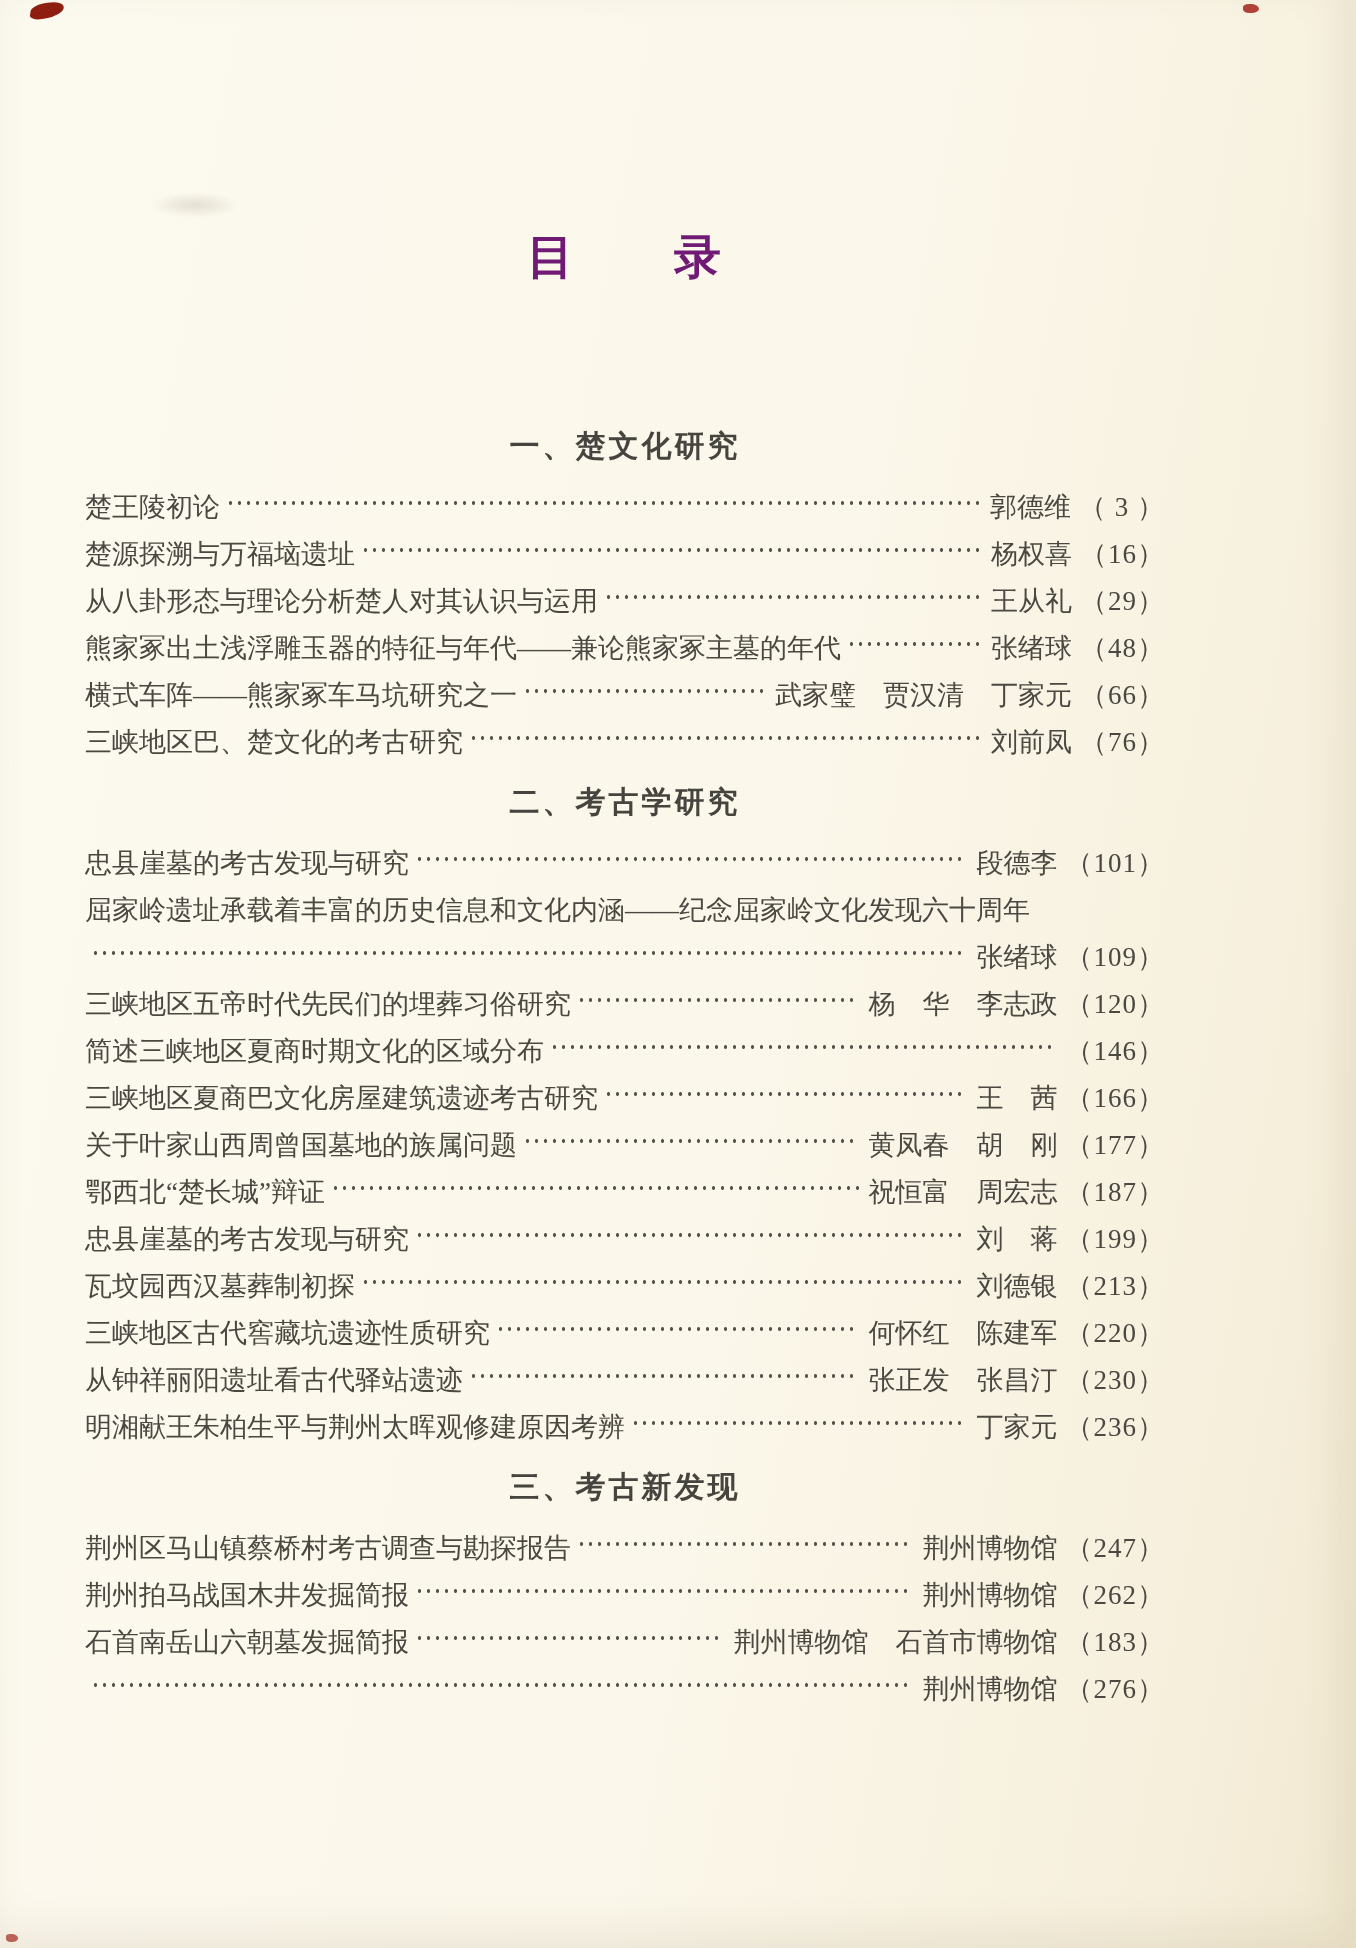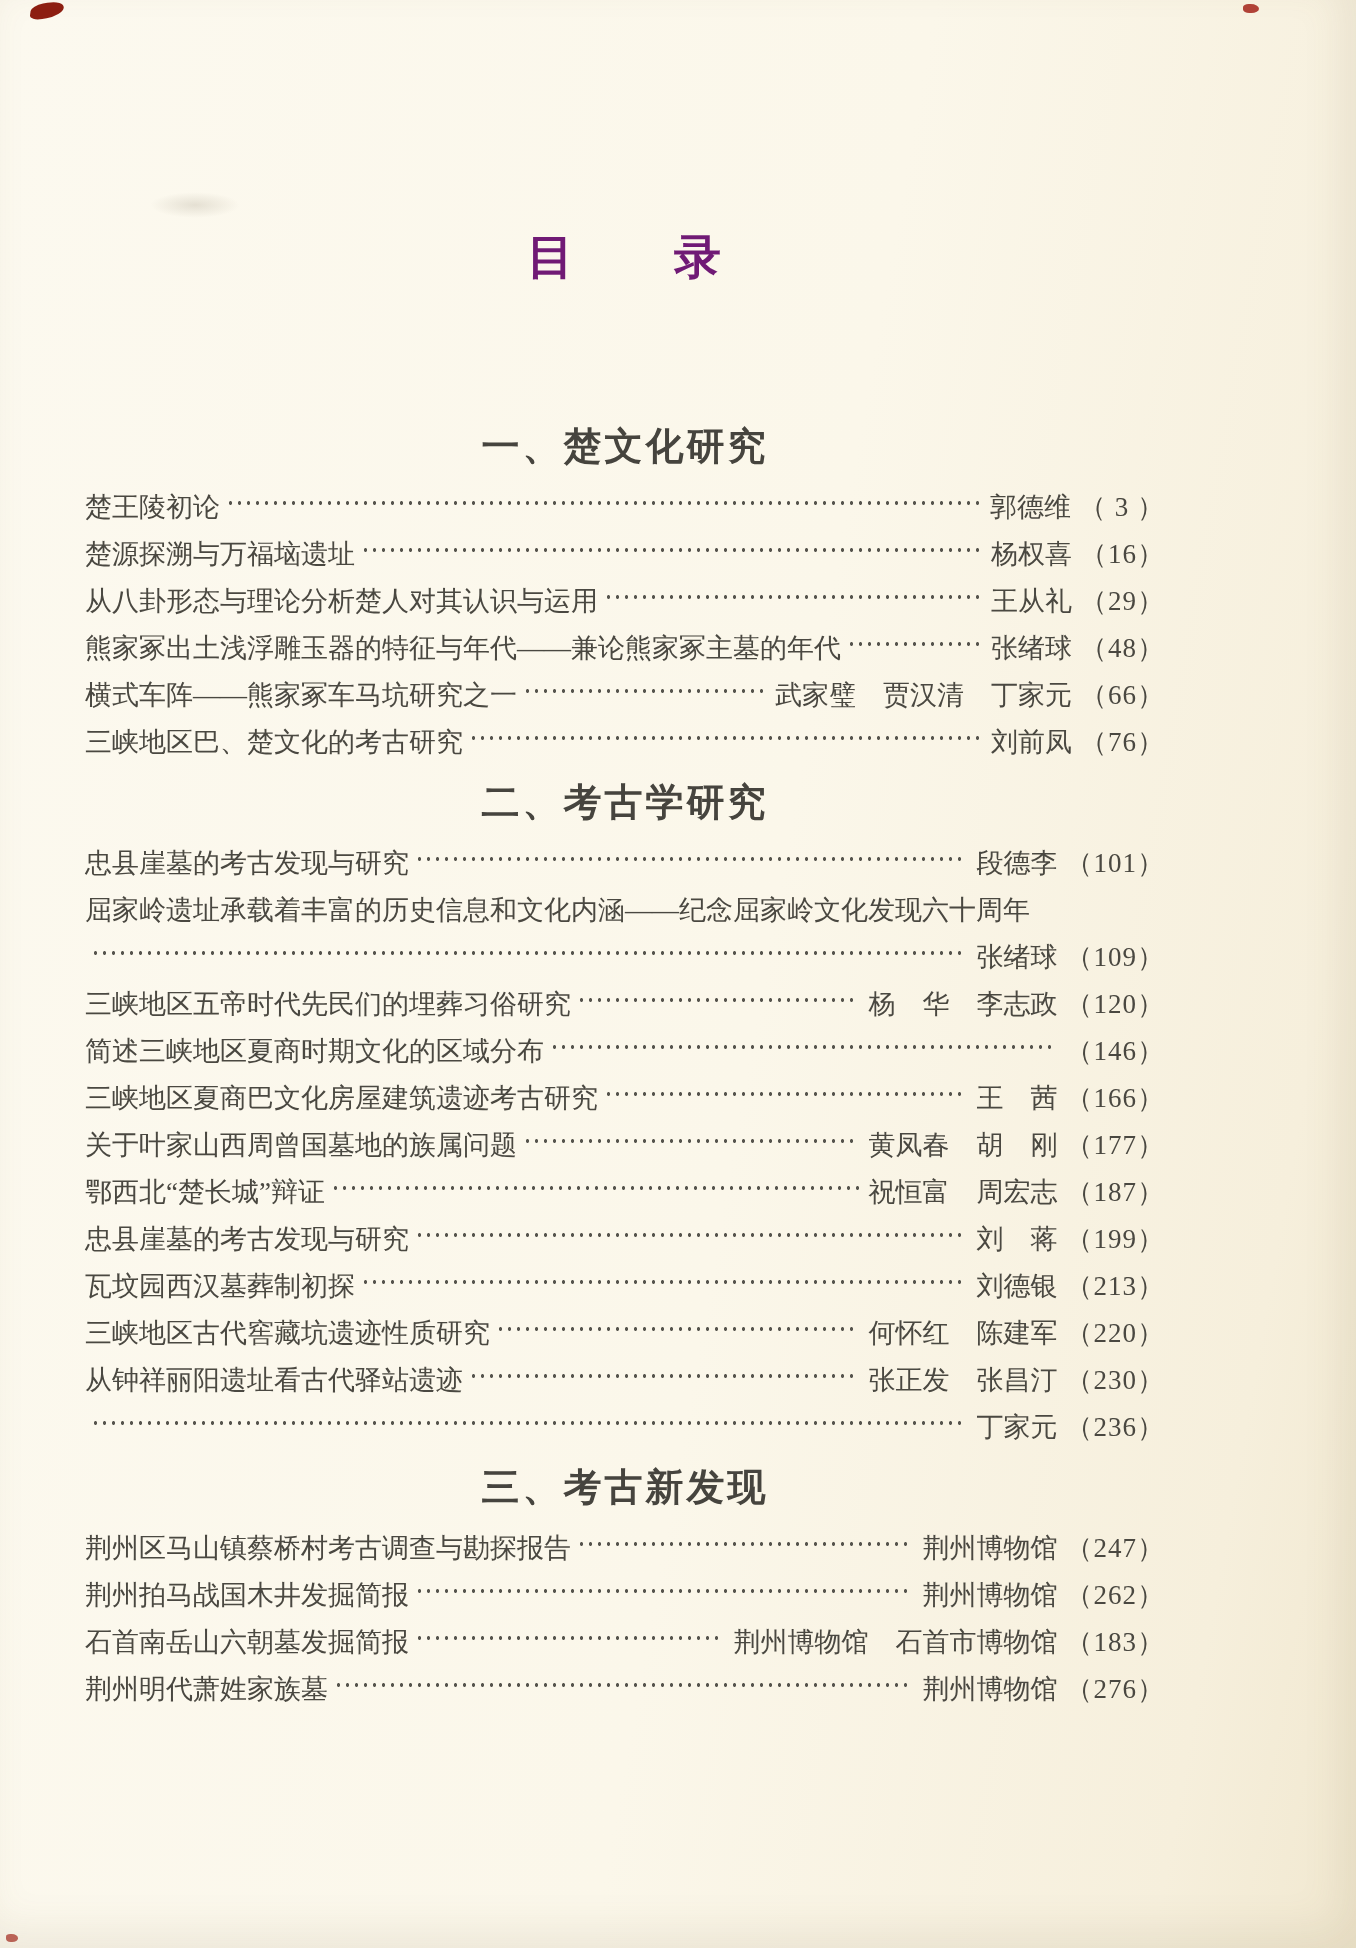--- a/index.html
+++ b/index.html
@@ -56,21 +56,21 @@
     line-height: 66px;
     font-weight: bold;
     color: #701a75;
     letter-spacing: 2px;
   }
   .section-heading {
     margin: 16px 0 18px;
     text-align: center;
     font-family: "Liberation Sans", "DejaVu Sans", sans-serif;
     font-weight: bold;
-    font-size: 38px;
+    font-size: 30px;
     line-height: 40px;
     letter-spacing: 3px;
     color: #46443e;
   }
   .entries {
     margin-top: 10px;
   }
   .entry-line {
     display: flex;
     align-items: baseline;
@@ -211,20 +211,21 @@
               <span class="entry-authors">何怀红　陈建军</span>
               <span class="entry-page">（220）</span>
             </div>
             <div class="entry-line">
               <span class="entry-title">从钟祥丽阳遗址看古代驿站遗迹</span>
               <span class="leader"></span>
               <span class="entry-authors">张正发　张昌汀</span>
               <span class="entry-page">（230）</span>
             </div>
             <div class="entry-line">
+              <span class="entry-title">明湘献王朱柏生平与荆州太晖观修建原因考辨</span>
               <span class="leader"></span>
               <span class="entry-authors">丁家元</span>
               <span class="entry-page">（236）</span>
             </div>
           </div>
         </section>
         <section class="section">
           <div class="section-heading">三、考古新发现</div>
           <div class="entries">
             <div class="entry-line">
@@ -239,21 +240,20 @@
               <span class="entry-authors">荆州博物馆</span>
               <span class="entry-page">（262）</span>
             </div>
             <div class="entry-line">
               <span class="entry-title">石首南岳山六朝墓发掘简报</span>
               <span class="leader"></span>
               <span class="entry-authors">荆州博物馆　石首市博物馆</span>
               <span class="entry-page">（183）</span>
             </div>
             <div class="entry-line">
-              <span class="entry-title">荆州明代萧姓家族墓</span>
               <span class="leader"></span>
               <span class="entry-authors">荆州博物馆</span>
               <span class="entry-page">（276）</span>
             </div>
           </div>
         </section>
       </div>
   </div>
 </div>
 

